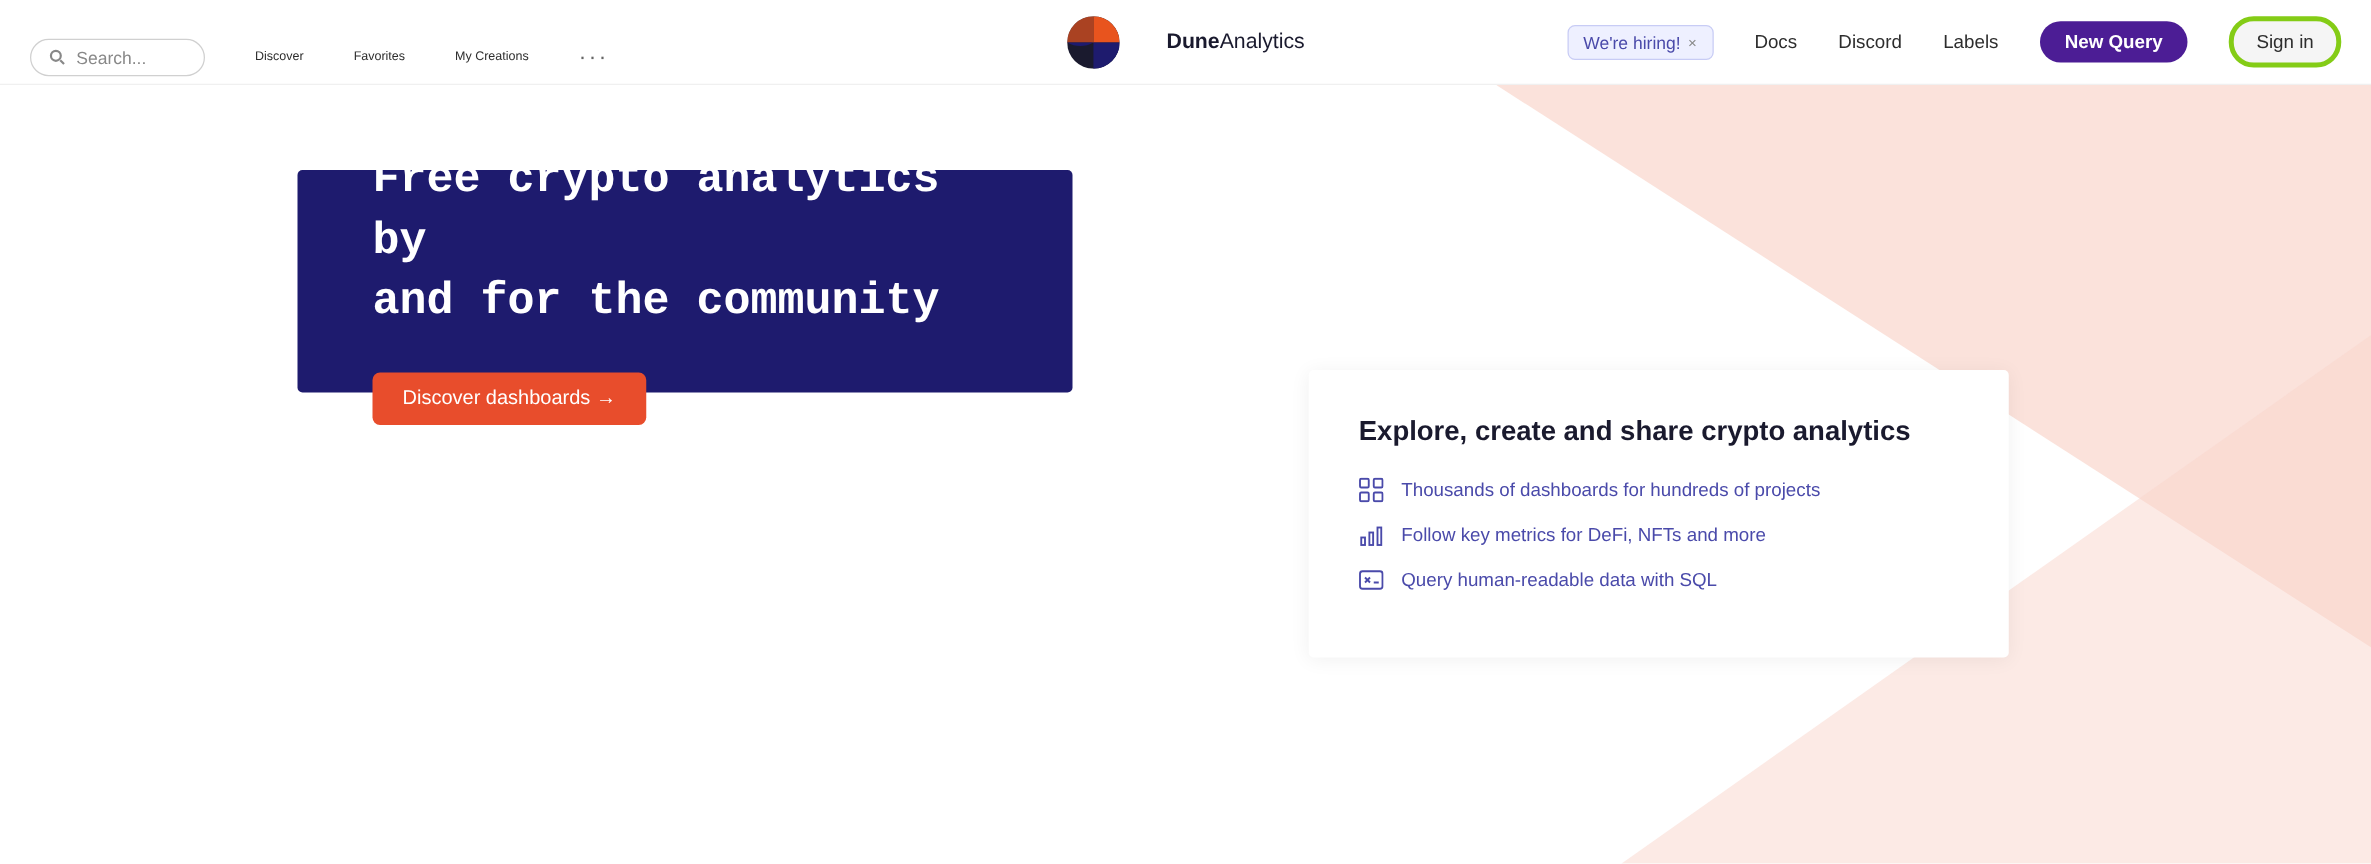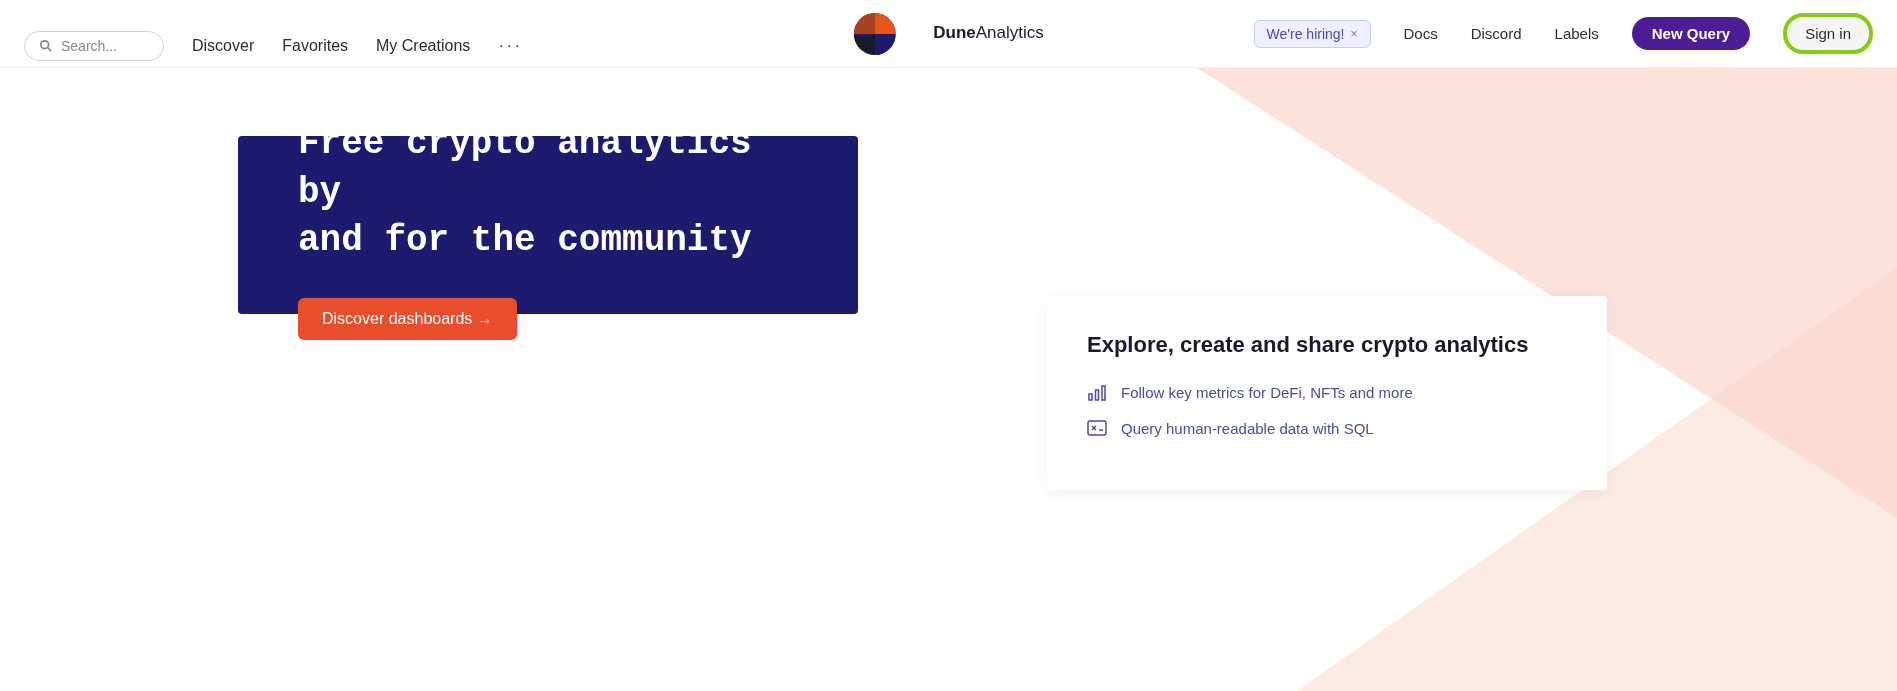--- a/index.html
+++ b/index.html
@@ -12,21 +12,21 @@
       padding: 0 24px;
       height: 68px;
       border-bottom: 1px solid #f0f0f0;
       background: #fff;
       position: relative;
       z-index: 10;
     }
     .nav-left {
       display: flex;
       align-items: center;
-      gap: 28px;
+      gap: 40px;
       flex: 1;
       margin-top: 24px;
     }
     .search-box {
       display: flex;
       align-items: center;
       gap: 8px;
       border: 1px solid #d0d0d0;
       border-radius: 20px;
       padding: 6px 14px;
@@ -37,21 +37,21 @@
     .search-icon-svg {
       width: 14px;
       height: 14px;
       color: #888;
     }
     .search-placeholder {
       font-size: 14px;
       color: #888;
     }
     .nav-link {
-      font-size: 16px;
+      font-size: 10px;
       color: #2d2d2d;
       text-decoration: none;
       cursor: pointer;
       white-space: nowrap;
     }
     .nav-dots {
       font-size: 18px;
       color: #666;
       cursor: pointer;
       letter-spacing: 2px;
@@ -292,20 +292,29 @@
   </div>
 
   <div class="hero-box">
     <h1 class="hero-title">Free crypto analytics by<br>and for the community</h1>
     <button class="discover-btn">Discover dashboards →</button>
   </div>
 
   <div class="info-box">
     <h2 class="info-title">Explore, create and share crypto analytics</h2>
 
+    <div class="info-item">
+      <svg class="info-icon" viewBox="0 0 20 20" fill="none" stroke="currentColor" stroke-width="1.5">
+        <rect x="1" y="1" width="7" height="7" rx="1"></rect>
+        <rect x="12" y="1" width="7" height="7" rx="1"></rect>
+        <rect x="1" y="12" width="7" height="7" rx="1"></rect>
+        <rect x="12" y="12" width="7" height="7" rx="1"></rect>
+      </svg>
+      <span>Thousands of dashboards for hundreds of projects</span>
+    </div>
 
     <div class="info-item">
       <svg class="info-icon" viewBox="0 0 20 20" fill="none" stroke="currentColor" stroke-width="1.5">
         <rect x="2" y="12" width="3" height="6"></rect>
         <rect x="8.5" y="8" width="3" height="10"></rect>
         <rect x="15" y="4" width="3" height="14"></rect>
       </svg>
       <span>Follow key metrics for DeFi, NFTs and more</span>
     </div>
 

